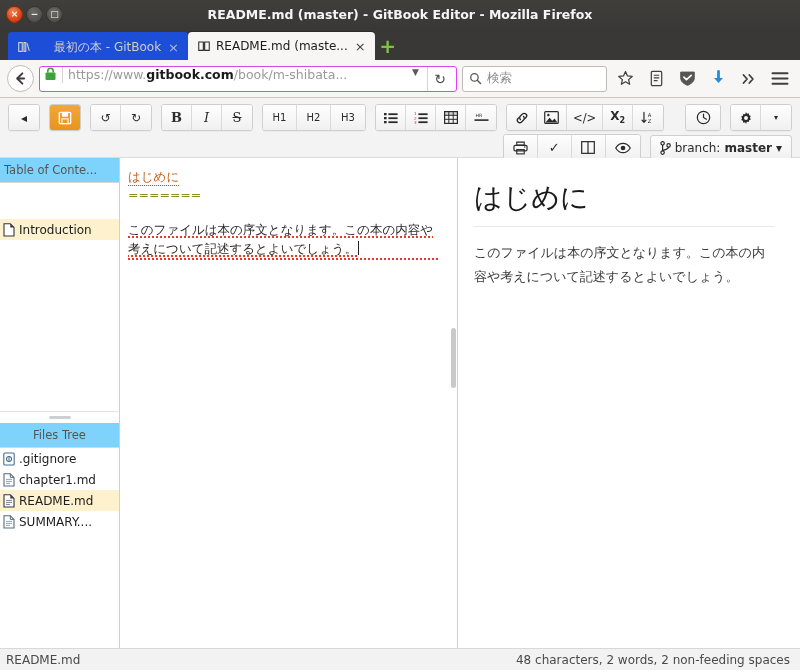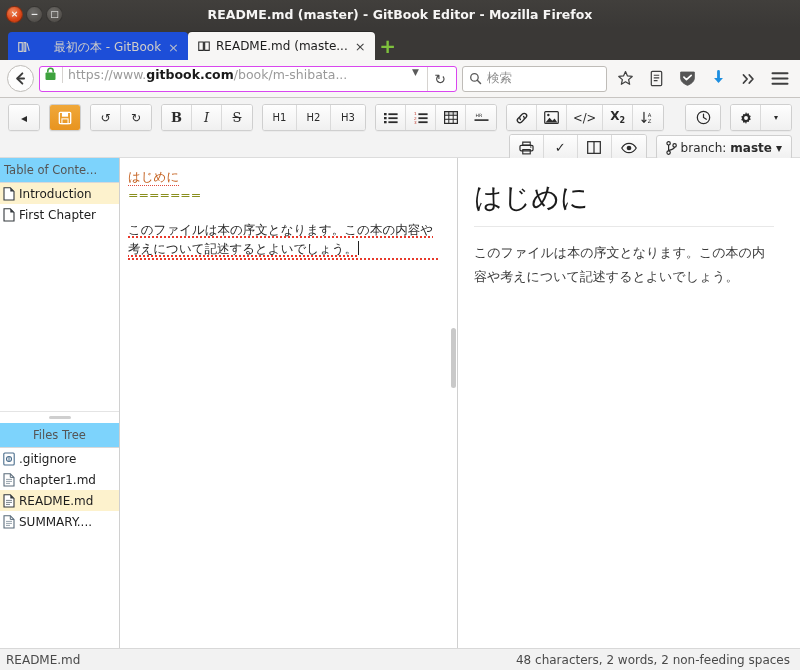--- a/index.html
+++ b/index.html
@@ -163,21 +163,21 @@
   }
   .panehead {
     height: 25px; background: #7dd3fc;
     border-bottom: 1px solid #d8d8d8;
     display: flex; align-items: center;
     font-size: 11.5px; color: #555;
     padding: 0 4px;
     white-space: nowrap; overflow: hidden;
   }
   .panehead.centered { justify-content: center; }
-  .toclist { flex: 1; overflow: hidden; }
+  .toclist { flex: 1; overflow: hidden; margin-top: 36px; }
   .litem {
     height: 21px; display: flex; align-items: center; gap: 4px;
     padding: 0 3px; font-size: 12px; color: #1d1d1d;
     white-space: nowrap; overflow: hidden;
   }
   .litem.sel { background: #fdf2cd; }
   .litem .lbl { overflow: hidden; text-overflow: ellipsis; }
   .fileicon { width: 12px; height: 14px; flex: 0 0 12px; display: block; }
   .splitter {
     height: 12px; background: #fff;
@@ -545,48 +545,41 @@
     </div>
 
     <div class="branchbtn">
       <svg width="11" height="14" viewBox="0 0 11 14">
         <circle cx="2.6" cy="2.3" r="1.7" fill="none" stroke="#2b2b2b" stroke-width="1.2"></circle>
         <circle cx="2.6" cy="11.6" r="1.7" fill="none" stroke="#2b2b2b" stroke-width="1.2"></circle>
         <circle cx="8.6" cy="4.4" r="1.7" fill="none" stroke="#2b2b2b" stroke-width="1.2"></circle>
         <path d="M2.6 4v5.9M8.6 6.1c0 2-2.6 2-6 3.6" fill="none" stroke="#2b2b2b" stroke-width="1.2"></path>
       </svg>
       <span>branch:</span>
-      <span class="bname">maste</span>
+      <span class="bname">master</span>
       <span class="caret">▾</span>
     </div>
   </div>
 </div>
 
 <div class="main">
 
   <div class="sidebar">
 
     <div class="panehead">Table of Conte...</div>
     <div class="toclist">
 
       <div class="litem sel">
         <svg class="fileicon" viewBox="0 0 12 14">
           <path d="M1 .8h6.3L11 4.4V13H1z" fill="#fff" stroke="#33383d" stroke-width="1.1"></path>
           <path d="M7.3 .8v3.6H11" fill="#33383d"></path>
         </svg>
         <span class="lbl">Introduction</span>
       </div>
 
-      <div class="litem">
-        <svg class="fileicon" viewBox="0 0 12 14">
-          <path d="M1 .8h6.3L11 4.4V13H1z" fill="#fff" stroke="#33383d" stroke-width="1.1"></path>
-          <path d="M7.3 .8v3.6H11" fill="#33383d"></path>
-        </svg>
-        <span class="lbl">First Chapter</span>
-      </div>
     </div>
 
     <div class="splitter">
       <div class="gripper"></div>
     </div>
 
     <div class="filestree">
       <div class="panehead centered">Files Tree</div>
       <div class="fileslist">
 

